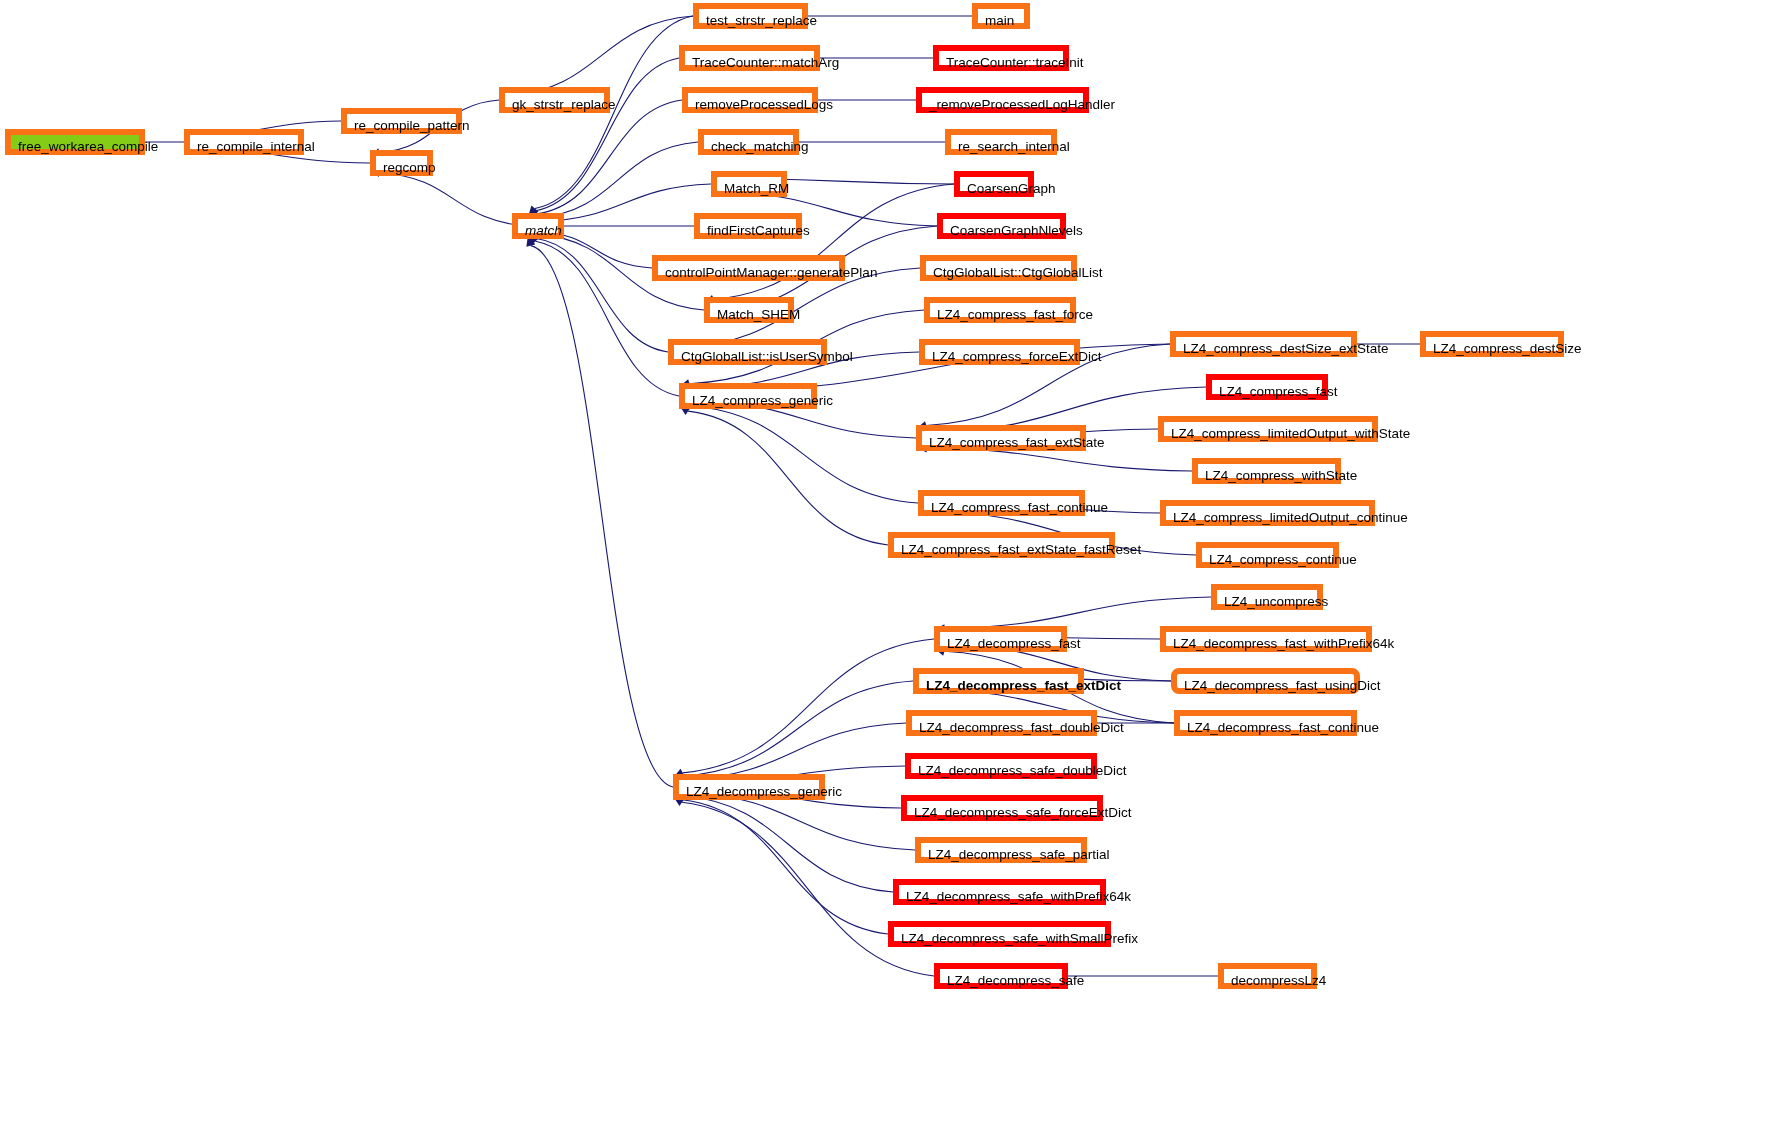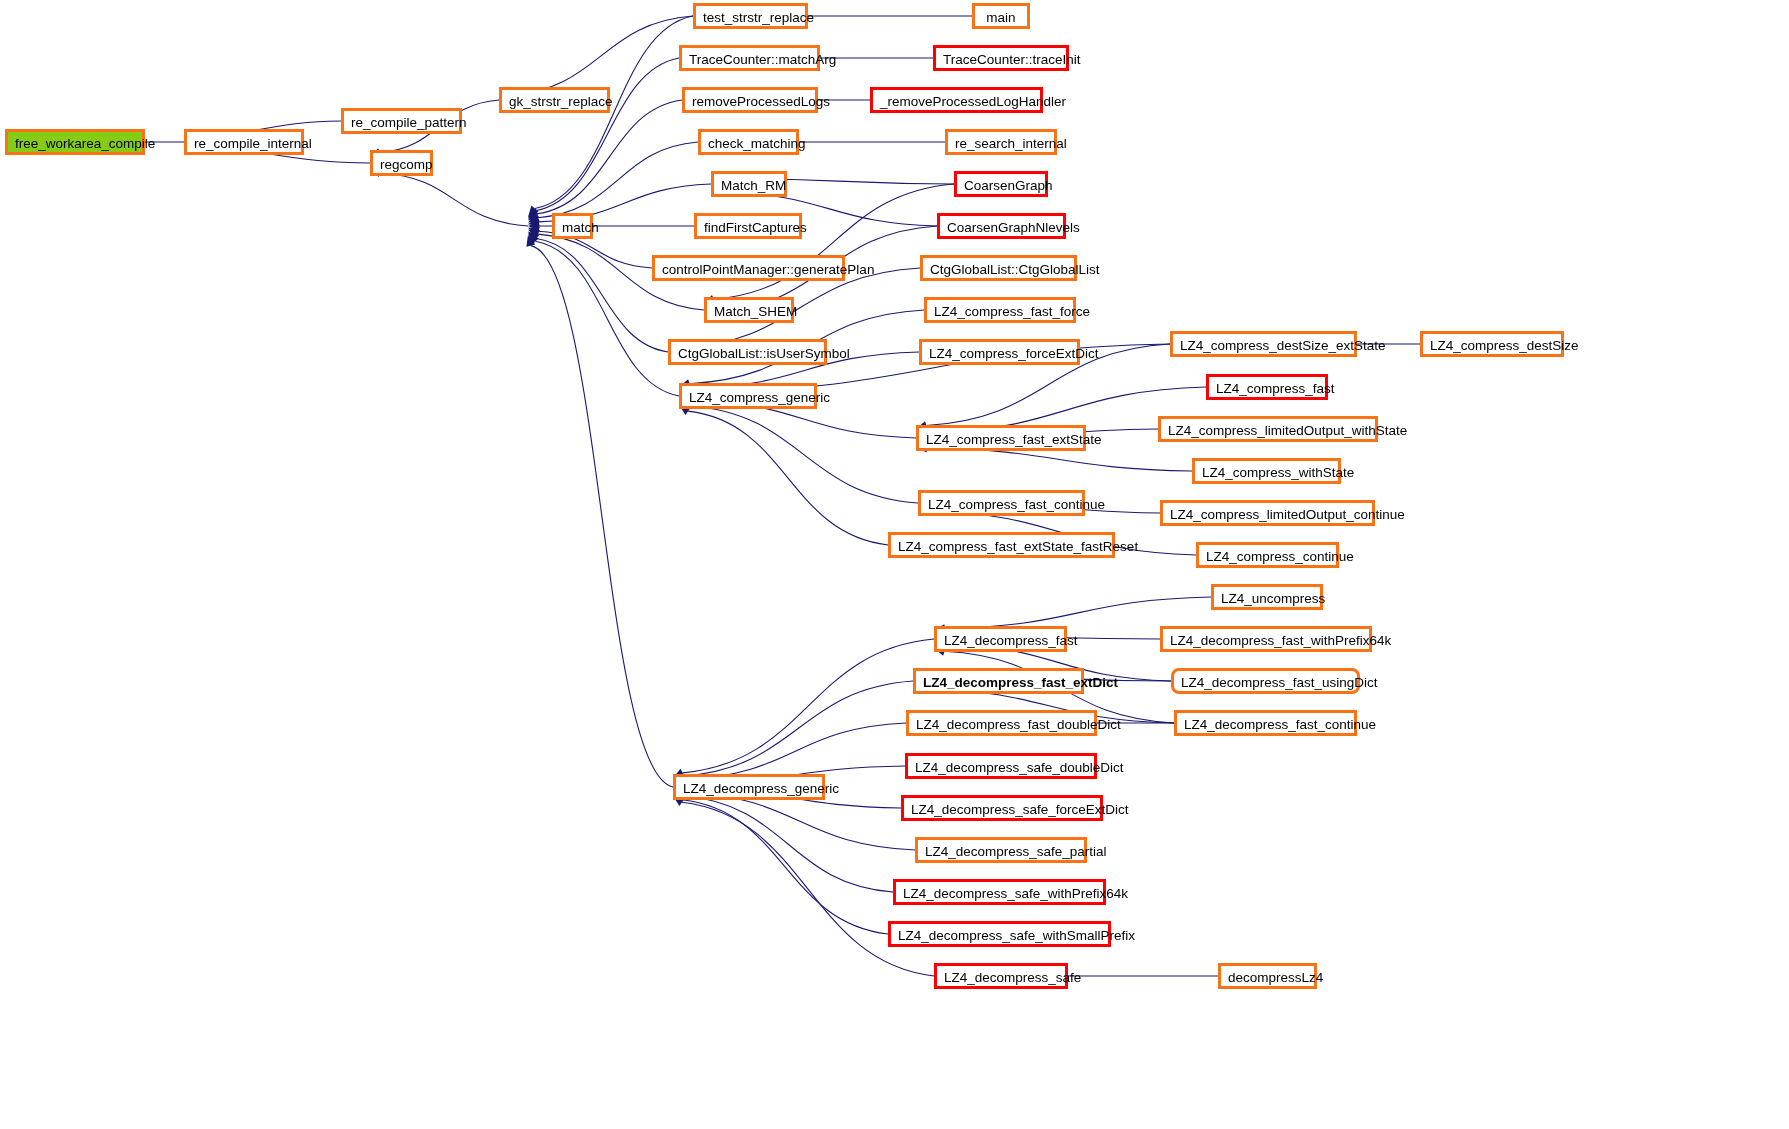--- a/index.html
+++ b/index.html
@@ -10,25 +10,24 @@
     background:#ffffff;
     font-family:"Liberation Sans","DejaVu Sans",sans-serif;
     overflow:hidden;
   }
   #edges{position:absolute;left:0;top:0;width:1789px;height:1129px;}
   .node{
     position:absolute;
     box-sizing:border-box;
     height:26px;
     line-height:24px;
-    text-align:center;
     font-size:13.5px;
     color:#000000;
     background:#ffffff;
-    border:3px solid #f97316;
+    border:6px solid #f97316;
     white-space:nowrap;
     padding:0 7px;
     letter-spacing:0px;
   }
   .node.red{border-color:#ff0000;}
   .node.filled{background:#84cc16;}
 </style>
 </head>
 <body>
 
@@ -146,31 +145,31 @@
       <polygon points="906,723 917,727.6 917,718.4" fill="#191970"></polygon>
       <path d="M1218,976 C1081.5,976 1081.5,976 945,976" fill="none" stroke="#191970" stroke-width="1.1"></path>
       <polygon points="934,976 945,980.6 945,971.4" fill="#191970"></polygon>
     </svg>
   <div id="node-layer">
       <div class="node filled" style="left: 5px; top: 129px; width: 140px;">free_workarea_compile</div>
       <div class="node" style="left: 184px; top: 129px; width: 120px;">re_compile_internal</div>
       <div class="node" style="left: 341px; top: 108px; width: 121px;">re_compile_pattern</div>
       <div class="node" style="left: 370px; top: 150px; width: 63px;">regcomp</div>
       <div class="node" style="left: 499px; top: 87px; width: 111px;">gk_strstr_replace</div>
-      <div class="node" style="left: 552px; top: 213px; width: 41px;">match</div>
+      <div class="node" style="left: 512px; top: 213px; width: 52px; font-style: italic;">match</div>
       <div class="node" style="left: 693px; top: 3px; width: 115px;">test_strstr_replace</div>
       <div class="node" style="left: 972px; top: 3px; width: 58px;">main</div>
       <div class="node" style="left: 679px; top: 45px; width: 141px;">TraceCounter::matchArg</div>
       <div class="node red" style="left: 933px; top: 45px; width: 136px;">TraceCounter::traceInit</div>
       <div class="node" style="left: 682px; top: 87px; width: 136px;">removeProcessedLogs</div>
-      <div class="node red" style="left: 870px; top: 87px; width: 173px;">_removeProcessedLogHandler</div>
+      <div class="node red" style="left: 916px; top: 87px; width: 173px;">_removeProcessedLogHandler</div>
       <div class="node" style="left: 698px; top: 129px; width: 101px;">check_matching</div>
       <div class="node" style="left: 945px; top: 129px; width: 112px;">re_search_internal</div>
       <div class="node" style="left: 711px; top: 171px; width: 76px;">Match_RM</div>
-      <div class="node red" style="left: 954px; top: 171px; width: 94px;">CoarsenGraph</div>
+      <div class="node red" style="left: 954px; top: 171px; width: 80px;">CoarsenGraph</div>
       <div class="node" style="left: 694px; top: 213px; width: 108px;">findFirstCaptures</div>
       <div class="node red" style="left: 937px; top: 213px; width: 129px;">CoarsenGraphNlevels</div>
       <div class="node" style="left: 652px; top: 255px; width: 193px;">controlPointManager::generatePlan</div>
       <div class="node" style="left: 920px; top: 255px; width: 157px;">CtgGlobalList::CtgGlobalList</div>
       <div class="node" style="left: 704px; top: 297px; width: 90px;">Match_SHEM</div>
       <div class="node" style="left: 924px; top: 297px; width: 152px;">LZ4_compress_fast_force</div>
       <div class="node" style="left: 668px; top: 339px; width: 159px;">CtgGlobalList::isUserSymbol</div>
       <div class="node" style="left: 919px; top: 339px; width: 161px;">LZ4_compress_forceExtDict</div>
       <div class="node" style="left: 1170px; top: 331px; width: 187px;">LZ4_compress_destSize_extState</div>
       <div class="node" style="left: 1420px; top: 331px; width: 144px;">LZ4_compress_destSize</div>

